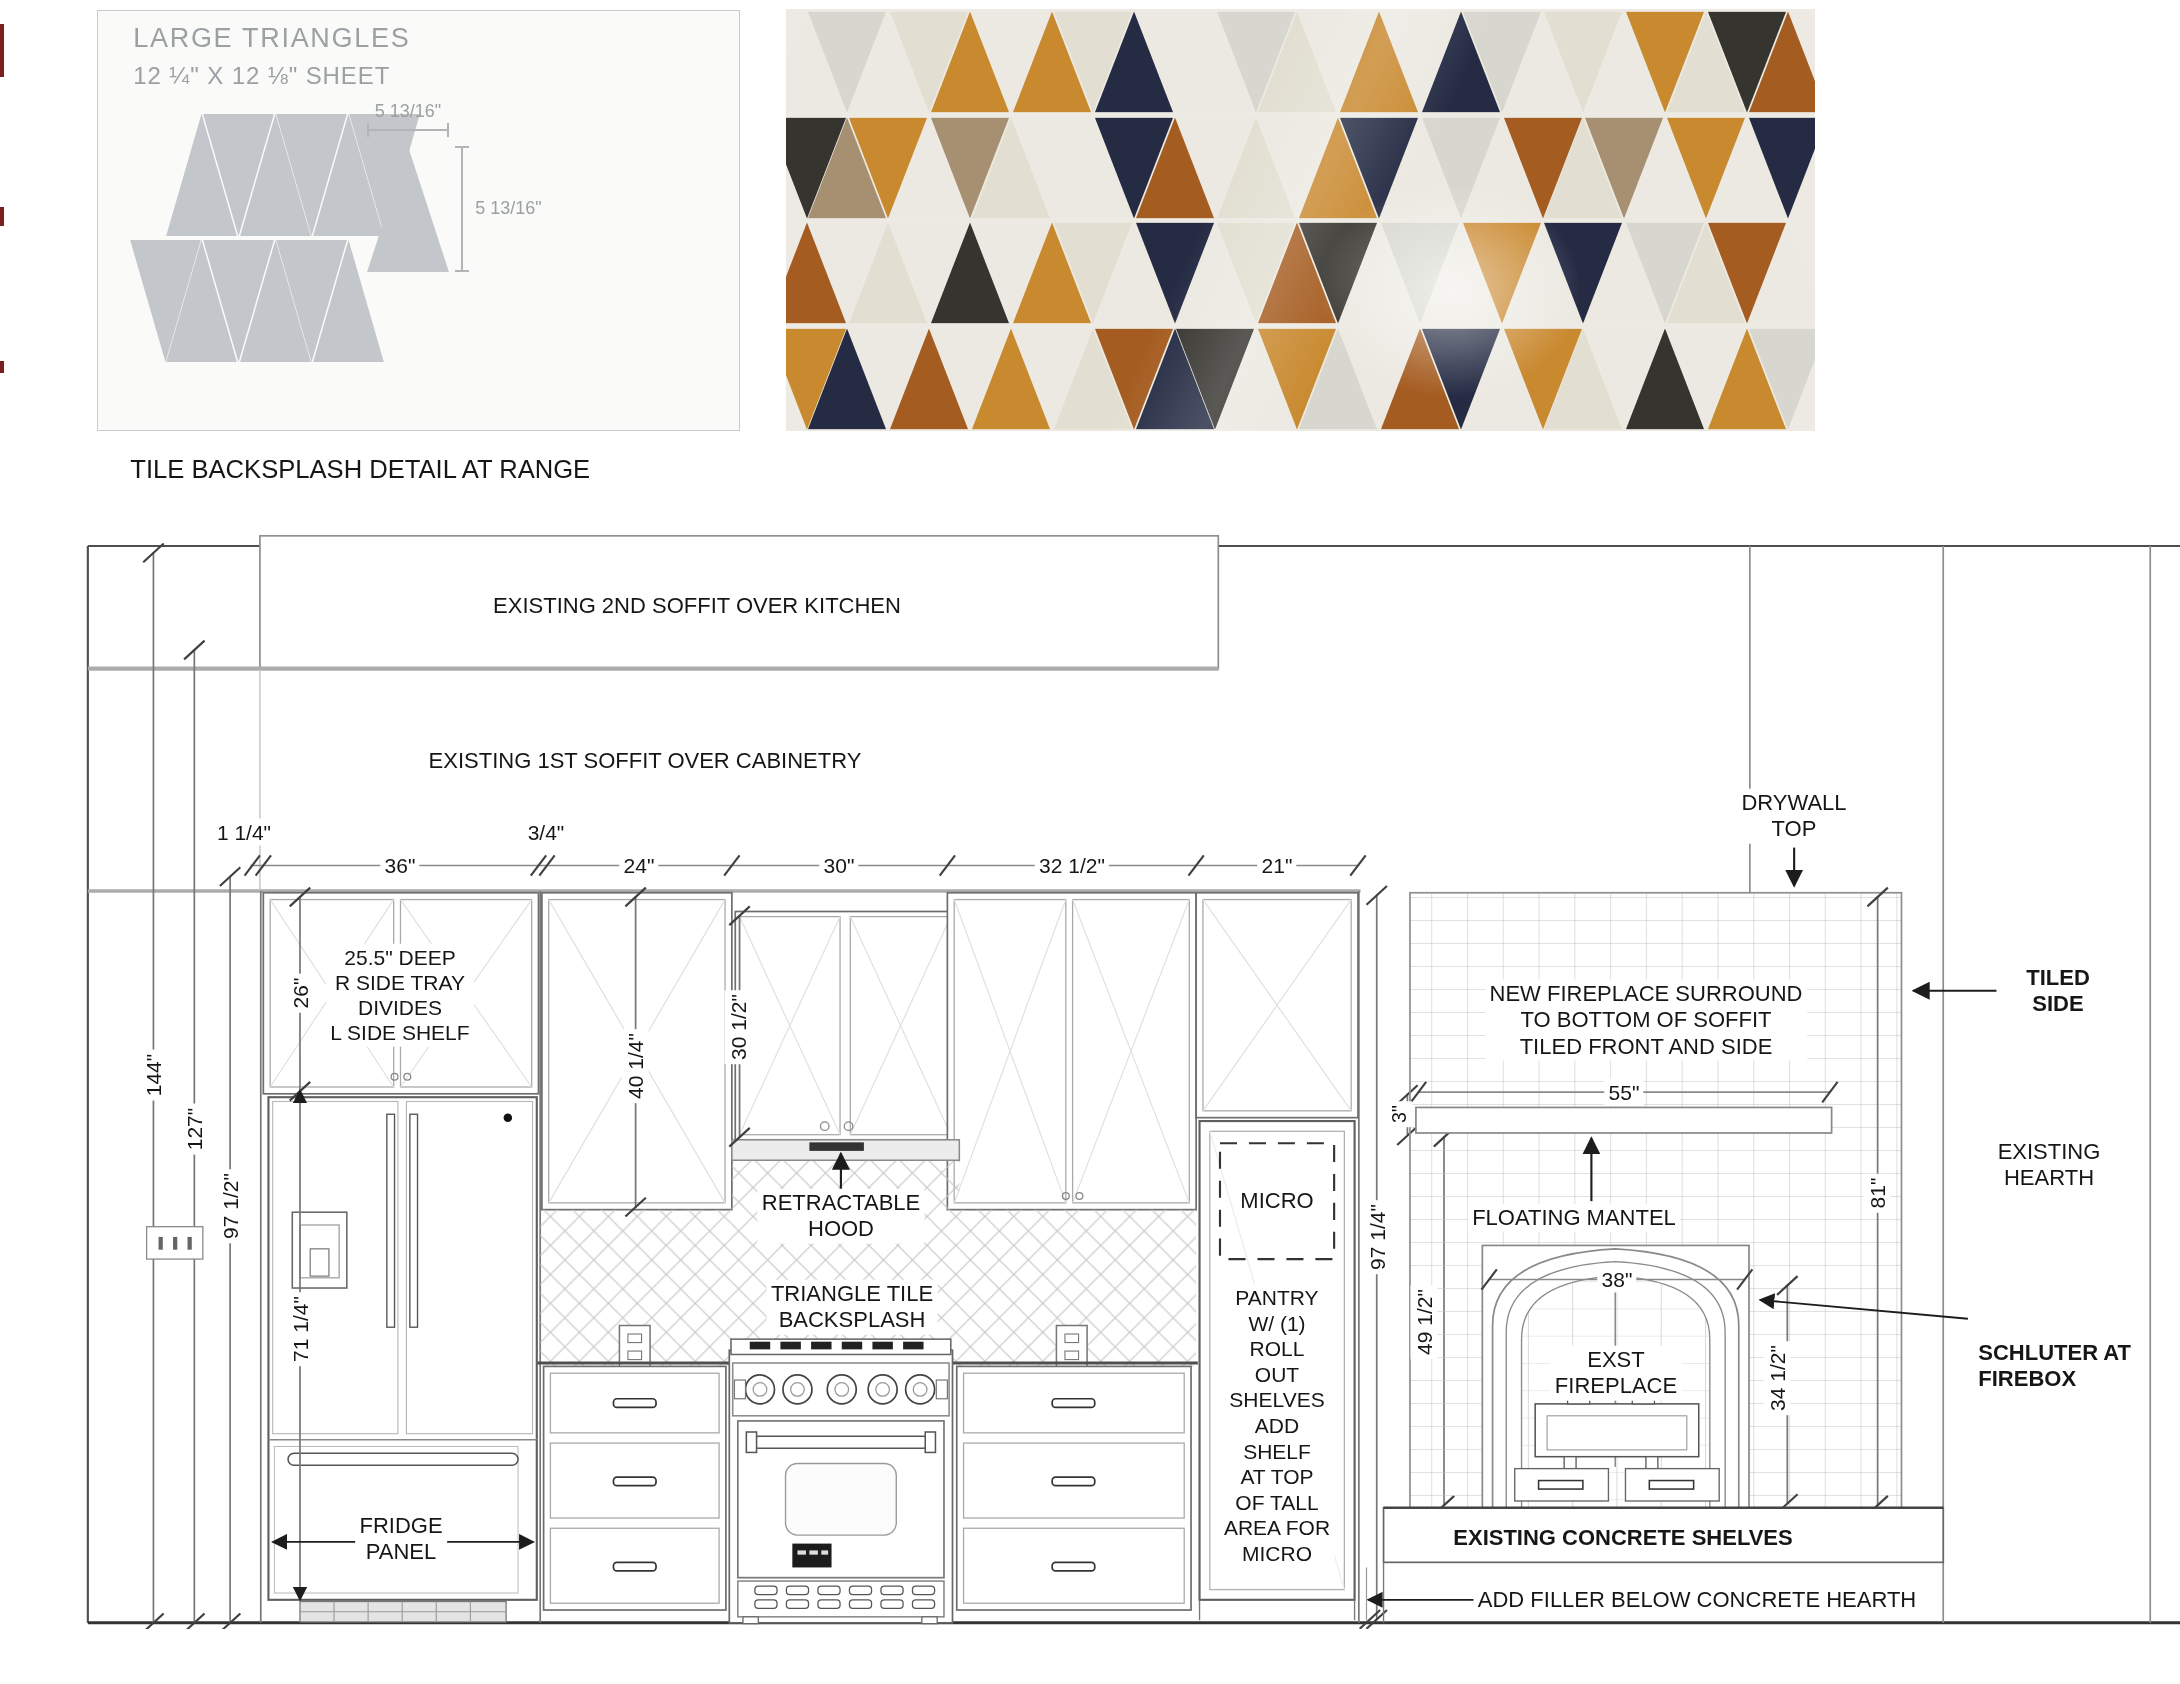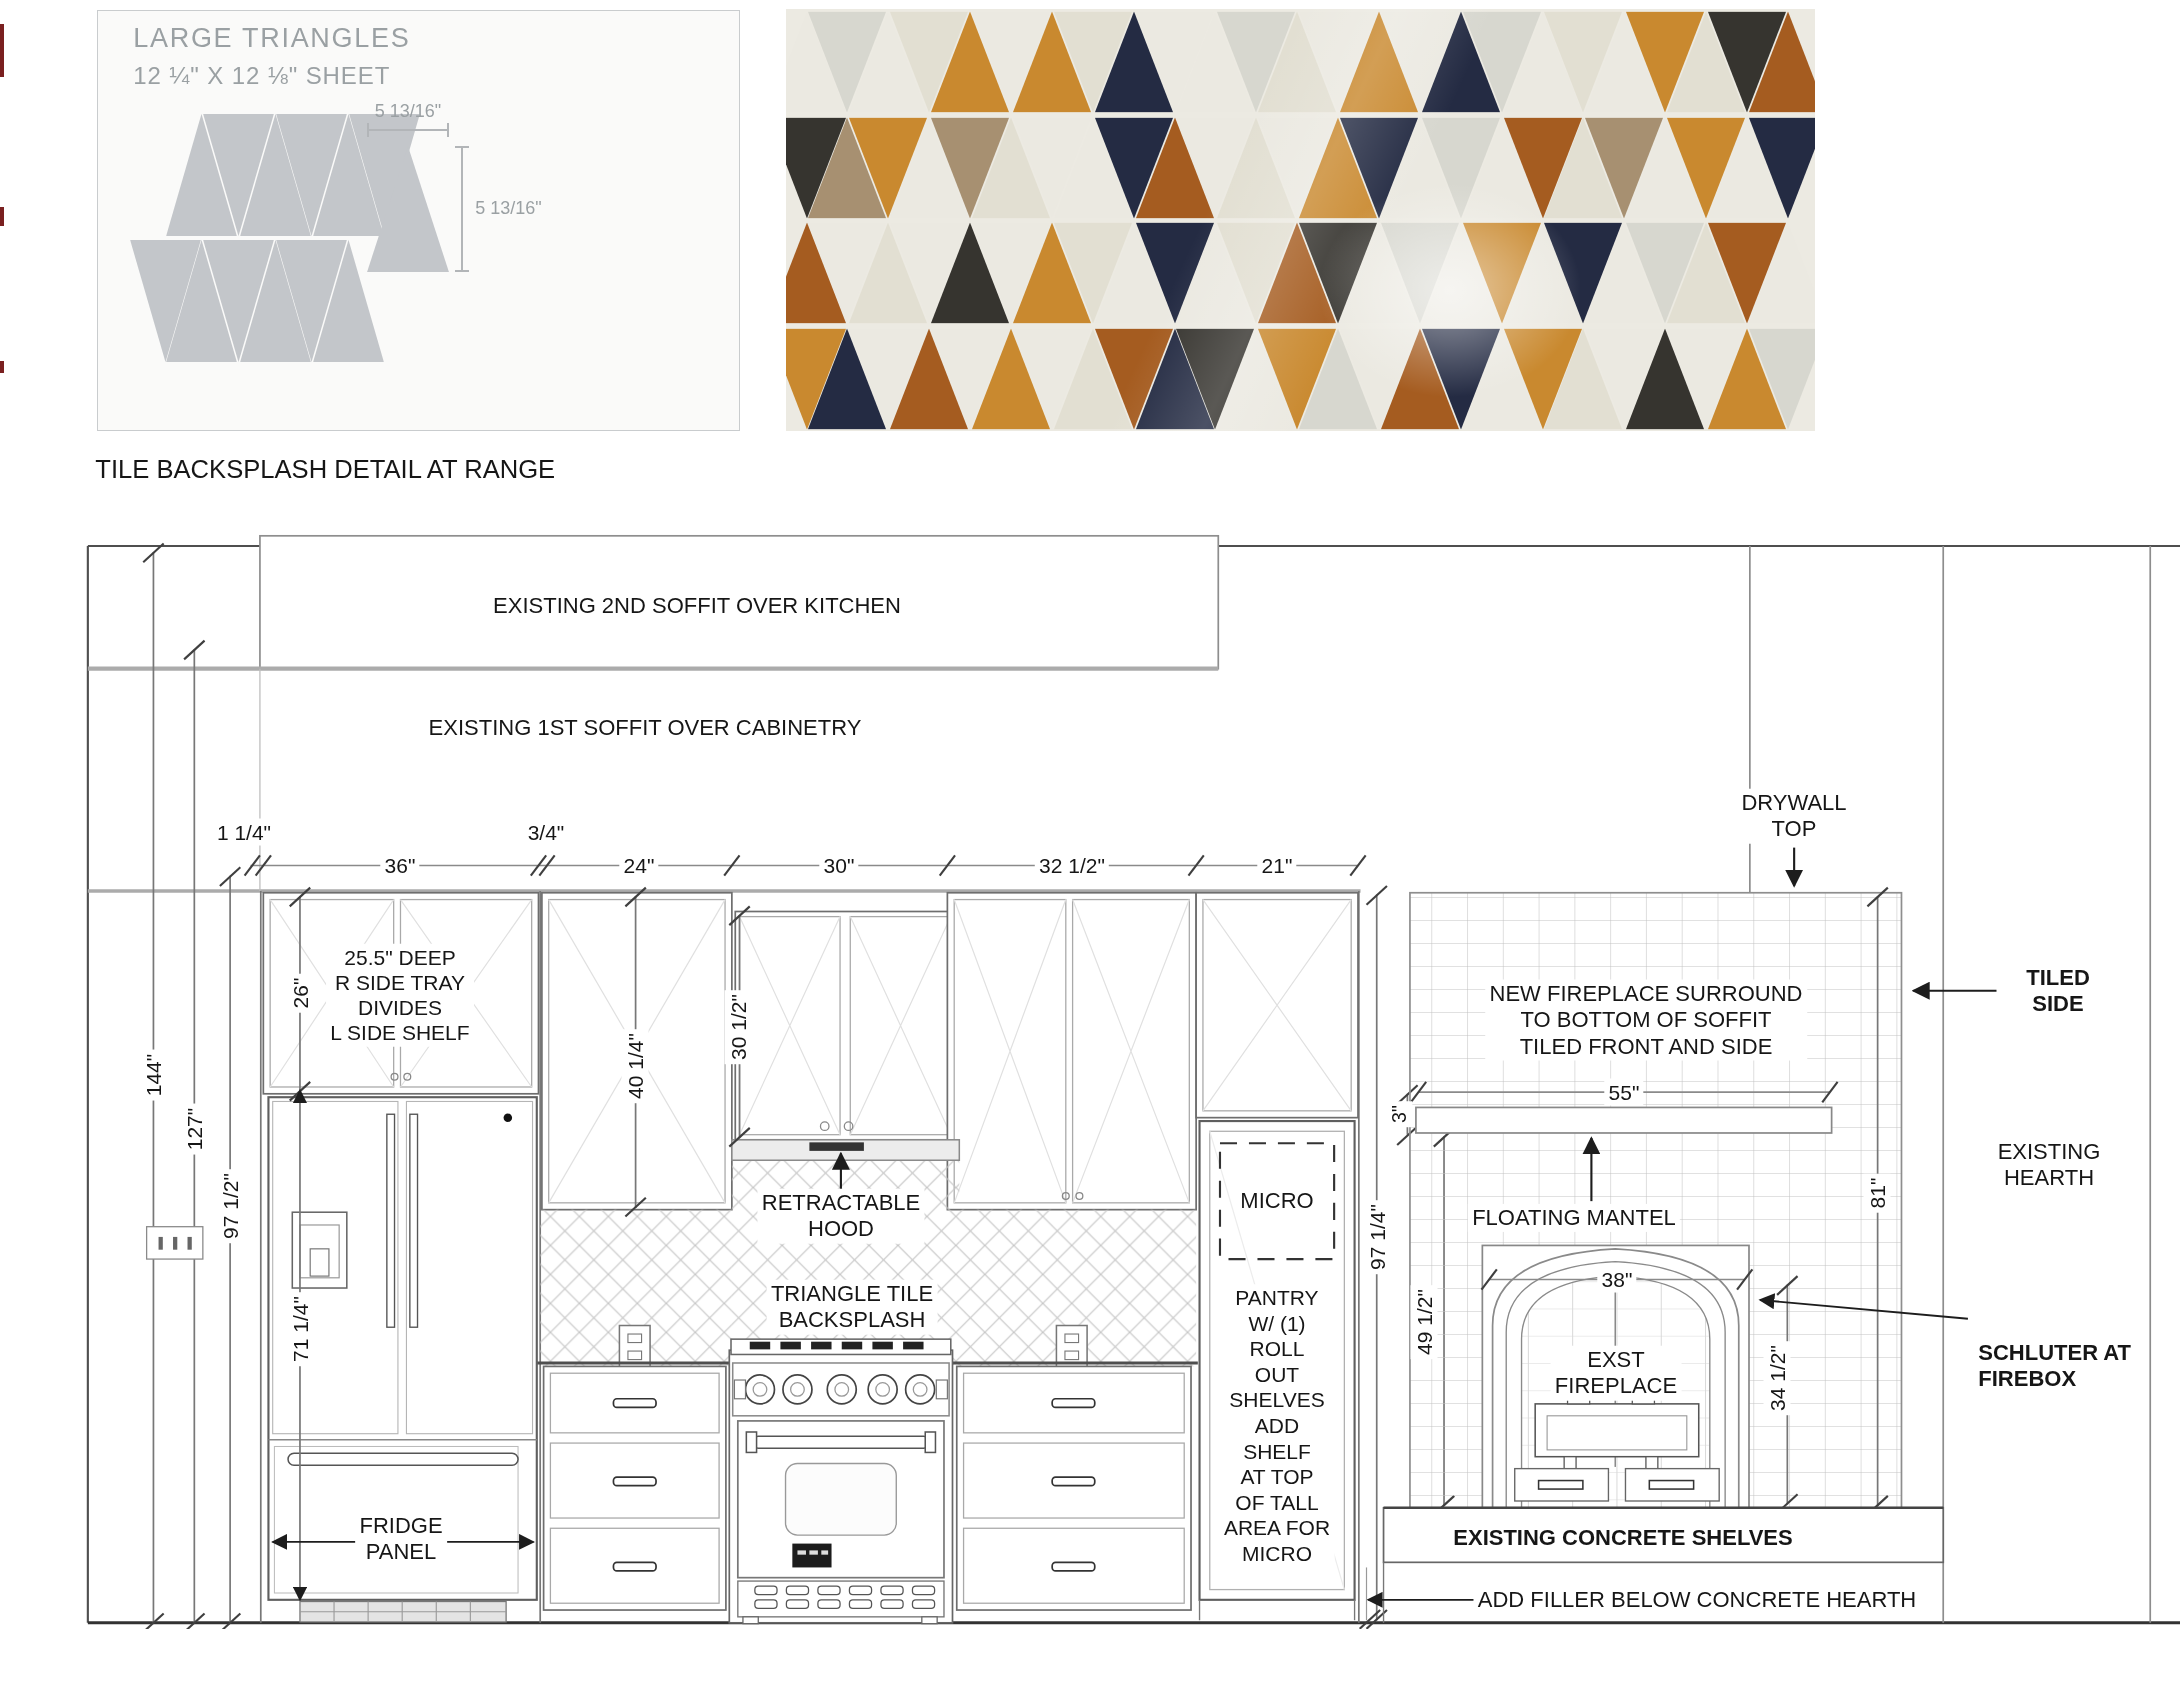--- a/index.html
+++ b/index.html
@@ -79,21 +79,21 @@
     <div class="dline" style="left:269px;top:112px;width:1.7px;height:13.6px;"></div>
     <div class="dline" style="left:349px;top:112px;width:1.7px;height:13.6px;"></div>
     <div class="lbl gray" style="left:310px;top:101px;font-size:18px;">5 13/16"</div>
 
     <div class="dline" style="left:363px;top:135px;width:1.7px;height:126px;"></div>
     <div class="dline" style="left:357px;top:135px;width:13.6px;height:1.7px;"></div>
     <div class="dline" style="left:357px;top:259px;width:13.6px;height:1.7px;"></div>
     <div class="lbl gray leftal" style="left:373px;top:198px;font-size:18px;">5 13/16"</div>
   </div>
 
-  <div class="lbl leftal nobg" style="left:91px;top:469px;font-size:25.6px;">TILE BACKSPLASH DETAIL AT RANGE</div>
+  <div class="lbl leftal nobg" style="left:126px;top:469px;font-size:25.6px;">TILE BACKSPLASH DETAIL AT RANGE</div>
 
   <div id="tile-photo">
     <div class="tiles">
         <div class="tri up" style="position: absolute; left: -20.4px; top: 0px; background: rgb(235, 233, 225);"></div>
         <div class="tri down" style="position: absolute; left: 20.4px; top: 0px; background: rgb(215, 215, 207);"></div>
         <div class="tri up" style="position: absolute; left: 61px; top: 0px; background: rgb(235, 233, 225);"></div>
         <div class="tri down" style="position: absolute; left: 102px; top: 0px; background: rgb(226, 223, 210);"></div>
         <div class="tri up" style="position: absolute; left: 143px; top: 0px; background: rgb(201, 137, 47);"></div>
         <div class="tri down" style="position: absolute; left: 184px; top: 0px; background: rgb(235, 233, 225);"></div>
         <div class="tri up" style="position: absolute; left: 225px; top: 0px; background: rgb(201, 137, 47);"></div>
@@ -491,21 +491,21 @@
     </g>
 
     <g>
       <line x1="2106" y1="995" x2="2106" y2="1040" stroke="#1d1d1d" stroke-width="2.5" marker-end="url(#arr)"></line>
       <line x1="2346" y1="1163" x2="2246" y2="1163" stroke="#1d1d1d" stroke-width="2.5" marker-end="url(#arr)"></line>
       <line x1="2310" y1="1548" x2="2066" y2="1526" stroke="#1d1d1d" stroke-width="2.2" marker-end="url(#arr)"></line>
     </g>
   </svg>
 
   <div class="lbl" style="left:697px;top:606px;">EXISTING 2ND SOFFIT OVER KITCHEN</div>
-  <div class="lbl" style="left:645px;top:728px;">EXISTING 1ST SOFFIT OVER CABINETRY</div>
+  <div class="lbl" style="left:645px;top:761px;">EXISTING 1ST SOFFIT OVER CABINETRY</div>
 
   <div class="lbl dim" style="left:244px;top:832px;">1 1/4"</div>
   <div class="lbl dim" style="left:546px;top:832px;">3/4"</div>
   <div class="lbl dim" style="left:400px;top:865px;">36"</div>
   <div class="lbl dim" style="left:639px;top:865px;">24"</div>
   <div class="lbl dim" style="left:839px;top:865px;">30"</div>
   <div class="lbl dim" style="left:1072px;top:865px;">32 1/2"</div>
   <div class="lbl dim" style="left:1277px;top:865px;">21"</div>
 
   <div class="lbl sm" style="left:400px;top:995px;font-size:21px;">25.5" DEEP

